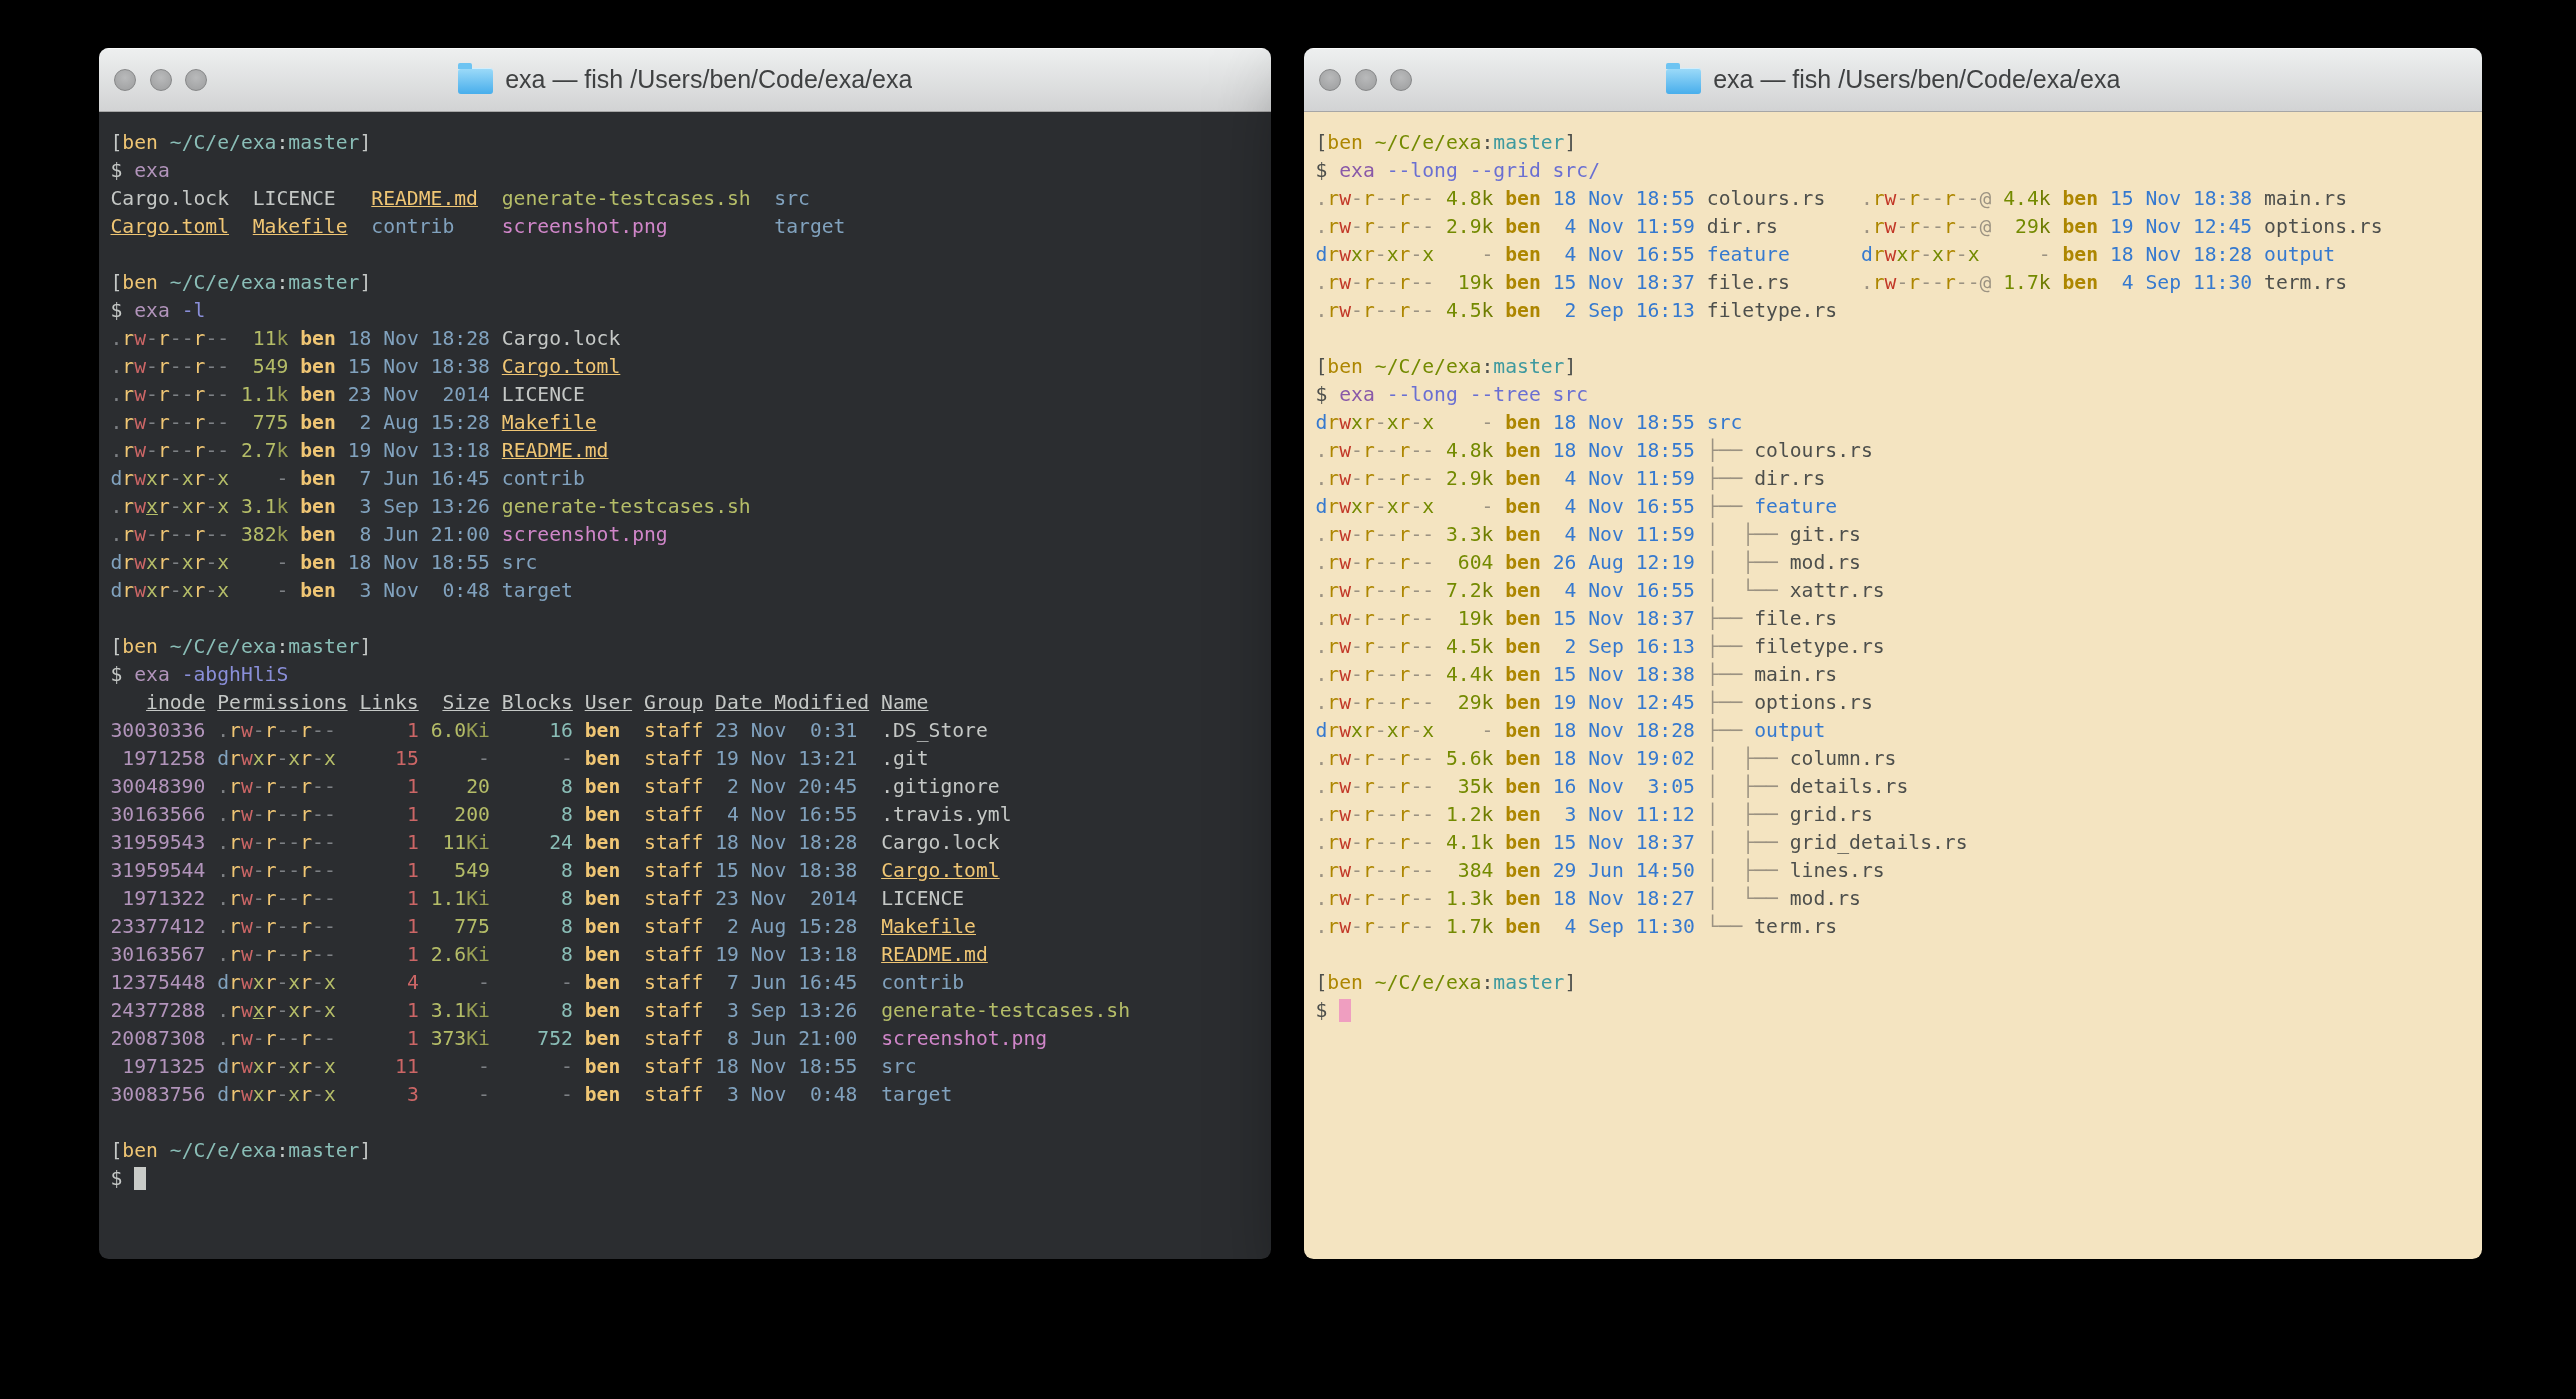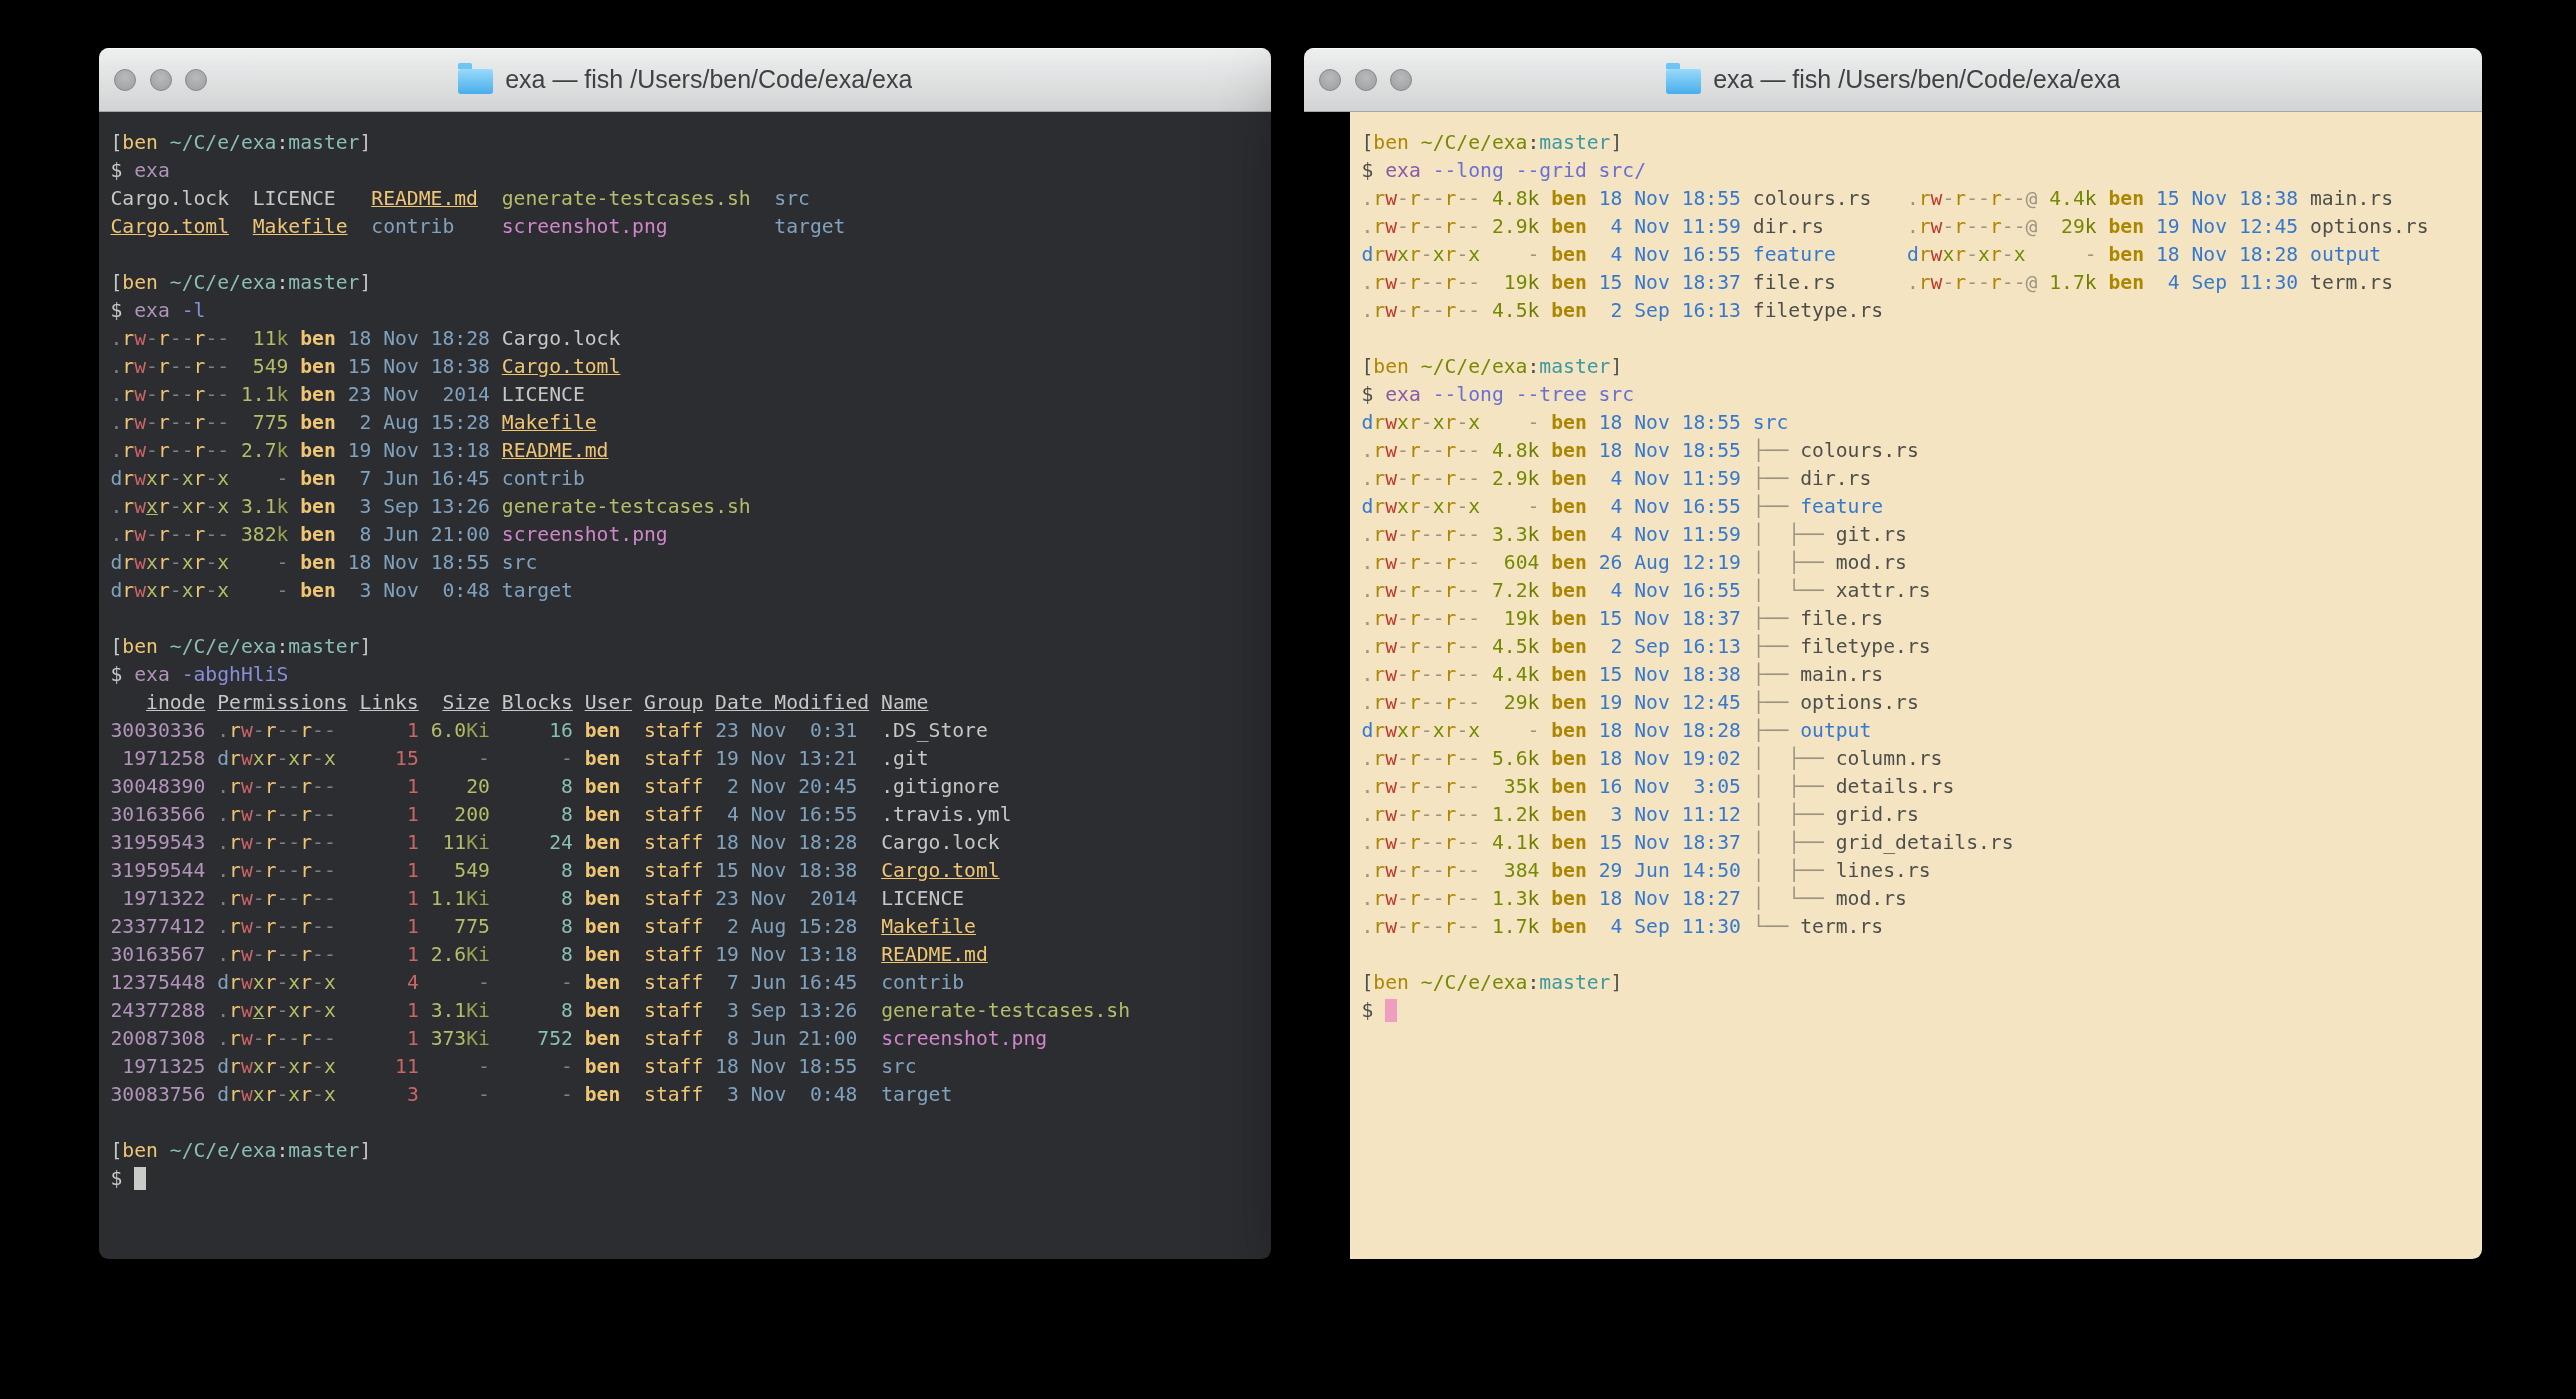--- a/index.html
+++ b/index.html
@@ -114,21 +114,21 @@
     <div class="traffic">
       <span class="dot"></span>
       <span class="dot"></span>
       <span class="dot"></span>
     </div>
     <div class="titlewrap">
       <span class="foldericon"></span>
       <span class="titletext">exa — fish  /Users/ben/Code/exa/exa</span>
     </div>
   </header>
-  <pre class="screen" style="background: rgb(244, 228, 193); color: rgb(77, 79, 76); margin-left: 46px;"><span class="line"><span>[</span><span style="color: rgb(173, 134, 0);">ben</span><span> </span><span style="color: rgb(115, 138, 0);">~/C/e/exa</span><span>:</span><span style="color: rgb(62, 153, 159);">master</span><span>]</span>
+  <pre class="screen" style="background: rgb(244, 228, 193); color: rgb(77, 79, 76);"><span class="line"><span>[</span><span style="color: rgb(173, 134, 0);">ben</span><span> </span><span style="color: rgb(115, 138, 0);">~/C/e/exa</span><span>:</span><span style="color: rgb(62, 153, 159);">master</span><span>]</span>
 </span><span class="line"><span>$ </span><span style="color: rgb(137, 89, 168);">exa</span><span> </span><span style="color: rgb(106, 111, 210);">--long</span><span> </span><span style="color: rgb(106, 111, 210);">--grid</span><span> </span><span style="color: rgb(106, 111, 210);">src/</span>
 </span><span class="line"><span style="color: rgb(155, 146, 130);">.</span><span style="color: rgb(173, 134, 0);">r</span><span style="color: rgb(194, 56, 40);">w</span><span style="color: rgb(155, 146, 130);">-</span><span style="color: rgb(173, 134, 0);">r</span><span style="color: rgb(155, 146, 130);">-</span><span style="color: rgb(155, 146, 130);">-</span><span style="color: rgb(173, 134, 0);">r</span><span style="color: rgb(155, 146, 130);">-</span><span style="color: rgb(155, 146, 130);">-</span><span> </span><span style="color: rgb(115, 138, 0);">4</span><span style="color: rgb(115, 138, 0);">.</span><span style="color: rgb(115, 138, 0);">8</span><span style="color: rgb(110, 124, 0);">k</span><span> </span><span class="b" style="color: rgb(173, 134, 0);">ben</span><span> </span><span style="color: rgb(53, 121, 207);">18 Nov 18:55</span><span> </span><span>colours.rs</span><span>   </span><span style="color: rgb(155, 146, 130);">.</span><span style="color: rgb(173, 134, 0);">r</span><span style="color: rgb(194, 56, 40);">w</span><span style="color: rgb(155, 146, 130);">-</span><span style="color: rgb(173, 134, 0);">r</span><span style="color: rgb(155, 146, 130);">-</span><span style="color: rgb(155, 146, 130);">-</span><span style="color: rgb(173, 134, 0);">r</span><span style="color: rgb(155, 146, 130);">-</span><span style="color: rgb(155, 146, 130);">-</span><span style="color: rgb(155, 146, 130);">@</span><span> </span><span style="color: rgb(115, 138, 0);">4</span><span style="color: rgb(115, 138, 0);">.</span><span style="color: rgb(115, 138, 0);">4</span><span style="color: rgb(110, 124, 0);">k</span><span> </span><span class="b" style="color: rgb(173, 134, 0);">ben</span><span> </span><span style="color: rgb(53, 121, 207);">15 Nov 18:38</span><span> </span><span>main.rs</span>
 </span><span class="line"><span style="color: rgb(155, 146, 130);">.</span><span style="color: rgb(173, 134, 0);">r</span><span style="color: rgb(194, 56, 40);">w</span><span style="color: rgb(155, 146, 130);">-</span><span style="color: rgb(173, 134, 0);">r</span><span style="color: rgb(155, 146, 130);">-</span><span style="color: rgb(155, 146, 130);">-</span><span style="color: rgb(173, 134, 0);">r</span><span style="color: rgb(155, 146, 130);">-</span><span style="color: rgb(155, 146, 130);">-</span><span> </span><span style="color: rgb(115, 138, 0);">2</span><span style="color: rgb(115, 138, 0);">.</span><span style="color: rgb(115, 138, 0);">9</span><span style="color: rgb(110, 124, 0);">k</span><span> </span><span class="b" style="color: rgb(173, 134, 0);">ben</span><span> </span><span style="color: rgb(53, 121, 207);"> 4 Nov 11:59</span><span> </span><span>dir.rs</span><span>       </span><span style="color: rgb(155, 146, 130);">.</span><span style="color: rgb(173, 134, 0);">r</span><span style="color: rgb(194, 56, 40);">w</span><span style="color: rgb(155, 146, 130);">-</span><span style="color: rgb(173, 134, 0);">r</span><span style="color: rgb(155, 146, 130);">-</span><span style="color: rgb(155, 146, 130);">-</span><span style="color: rgb(173, 134, 0);">r</span><span style="color: rgb(155, 146, 130);">-</span><span style="color: rgb(155, 146, 130);">-</span><span style="color: rgb(155, 146, 130);">@</span><span> </span><span> </span><span style="color: rgb(115, 138, 0);">2</span><span style="color: rgb(115, 138, 0);">9</span><span style="color: rgb(110, 124, 0);">k</span><span> </span><span class="b" style="color: rgb(173, 134, 0);">ben</span><span> </span><span style="color: rgb(53, 121, 207);">19 Nov 12:45</span><span> </span><span>options.rs</span>
 </span><span class="line"><span style="color: rgb(53, 121, 207);">d</span><span style="color: rgb(173, 134, 0);">r</span><span style="color: rgb(194, 56, 40);">w</span><span style="color: rgb(115, 138, 0);">x</span><span style="color: rgb(173, 134, 0);">r</span><span style="color: rgb(155, 146, 130);">-</span><span style="color: rgb(115, 138, 0);">x</span><span style="color: rgb(173, 134, 0);">r</span><span style="color: rgb(155, 146, 130);">-</span><span style="color: rgb(115, 138, 0);">x</span><span> </span><span> </span><span> </span><span> </span><span style="color: rgb(155, 146, 130);">-</span><span> </span><span class="b" style="color: rgb(173, 134, 0);">ben</span><span> </span><span style="color: rgb(53, 121, 207);"> 4 Nov 16:55</span><span> </span><span style="color: rgb(53, 121, 207);">feature</span><span>      </span><span style="color: rgb(53, 121, 207);">d</span><span style="color: rgb(173, 134, 0);">r</span><span style="color: rgb(194, 56, 40);">w</span><span style="color: rgb(115, 138, 0);">x</span><span style="color: rgb(173, 134, 0);">r</span><span style="color: rgb(155, 146, 130);">-</span><span style="color: rgb(115, 138, 0);">x</span><span style="color: rgb(173, 134, 0);">r</span><span style="color: rgb(155, 146, 130);">-</span><span style="color: rgb(115, 138, 0);">x</span><span>  </span><span> </span><span> </span><span> </span><span style="color: rgb(155, 146, 130);">-</span><span> </span><span class="b" style="color: rgb(173, 134, 0);">ben</span><span> </span><span style="color: rgb(53, 121, 207);">18 Nov 18:28</span><span> </span><span style="color: rgb(53, 121, 207);">output</span>
 </span><span class="line"><span style="color: rgb(155, 146, 130);">.</span><span style="color: rgb(173, 134, 0);">r</span><span style="color: rgb(194, 56, 40);">w</span><span style="color: rgb(155, 146, 130);">-</span><span style="color: rgb(173, 134, 0);">r</span><span style="color: rgb(155, 146, 130);">-</span><span style="color: rgb(155, 146, 130);">-</span><span style="color: rgb(173, 134, 0);">r</span><span style="color: rgb(155, 146, 130);">-</span><span style="color: rgb(155, 146, 130);">-</span><span> </span><span> </span><span style="color: rgb(115, 138, 0);">1</span><span style="color: rgb(115, 138, 0);">9</span><span style="color: rgb(110, 124, 0);">k</span><span> </span><span class="b" style="color: rgb(173, 134, 0);">ben</span><span> </span><span style="color: rgb(53, 121, 207);">15 Nov 18:37</span><span> </span><span>file.rs</span><span>      </span><span style="color: rgb(155, 146, 130);">.</span><span style="color: rgb(173, 134, 0);">r</span><span style="color: rgb(194, 56, 40);">w</span><span style="color: rgb(155, 146, 130);">-</span><span style="color: rgb(173, 134, 0);">r</span><span style="color: rgb(155, 146, 130);">-</span><span style="color: rgb(155, 146, 130);">-</span><span style="color: rgb(173, 134, 0);">r</span><span style="color: rgb(155, 146, 130);">-</span><span style="color: rgb(155, 146, 130);">-</span><span style="color: rgb(155, 146, 130);">@</span><span> </span><span style="color: rgb(115, 138, 0);">1</span><span style="color: rgb(115, 138, 0);">.</span><span style="color: rgb(115, 138, 0);">7</span><span style="color: rgb(110, 124, 0);">k</span><span> </span><span class="b" style="color: rgb(173, 134, 0);">ben</span><span> </span><span style="color: rgb(53, 121, 207);"> 4 Sep 11:30</span><span> </span><span>term.rs</span>
 </span><span class="line"><span style="color: rgb(155, 146, 130);">.</span><span style="color: rgb(173, 134, 0);">r</span><span style="color: rgb(194, 56, 40);">w</span><span style="color: rgb(155, 146, 130);">-</span><span style="color: rgb(173, 134, 0);">r</span><span style="color: rgb(155, 146, 130);">-</span><span style="color: rgb(155, 146, 130);">-</span><span style="color: rgb(173, 134, 0);">r</span><span style="color: rgb(155, 146, 130);">-</span><span style="color: rgb(155, 146, 130);">-</span><span> </span><span style="color: rgb(115, 138, 0);">4</span><span style="color: rgb(115, 138, 0);">.</span><span style="color: rgb(115, 138, 0);">5</span><span style="color: rgb(110, 124, 0);">k</span><span> </span><span class="b" style="color: rgb(173, 134, 0);">ben</span><span> </span><span style="color: rgb(53, 121, 207);"> 2 Sep 16:13</span><span> </span><span>filetype.rs</span>
 </span><span class="line">
 </span><span class="line"><span>[</span><span style="color: rgb(173, 134, 0);">ben</span><span> </span><span style="color: rgb(115, 138, 0);">~/C/e/exa</span><span>:</span><span style="color: rgb(62, 153, 159);">master</span><span>]</span>
 </span><span class="line"><span>$ </span><span style="color: rgb(137, 89, 168);">exa</span><span> </span><span style="color: rgb(106, 111, 210);">--long</span><span> </span><span style="color: rgb(106, 111, 210);">--tree</span><span> </span><span style="color: rgb(106, 111, 210);">src</span>
 </span><span class="line"><span style="color: rgb(53, 121, 207);">d</span><span style="color: rgb(173, 134, 0);">r</span><span style="color: rgb(194, 56, 40);">w</span><span style="color: rgb(115, 138, 0);">x</span><span style="color: rgb(173, 134, 0);">r</span><span style="color: rgb(155, 146, 130);">-</span><span style="color: rgb(115, 138, 0);">x</span><span style="color: rgb(173, 134, 0);">r</span><span style="color: rgb(155, 146, 130);">-</span><span style="color: rgb(115, 138, 0);">x</span><span> </span><span> </span><span> </span><span> </span><span style="color: rgb(155, 146, 130);">-</span><span> </span><span class="b" style="color: rgb(173, 134, 0);">ben</span><span> </span><span style="color: rgb(53, 121, 207);">18 Nov 18:55</span><span> </span><span style="color: rgb(53, 121, 207);">src</span>

